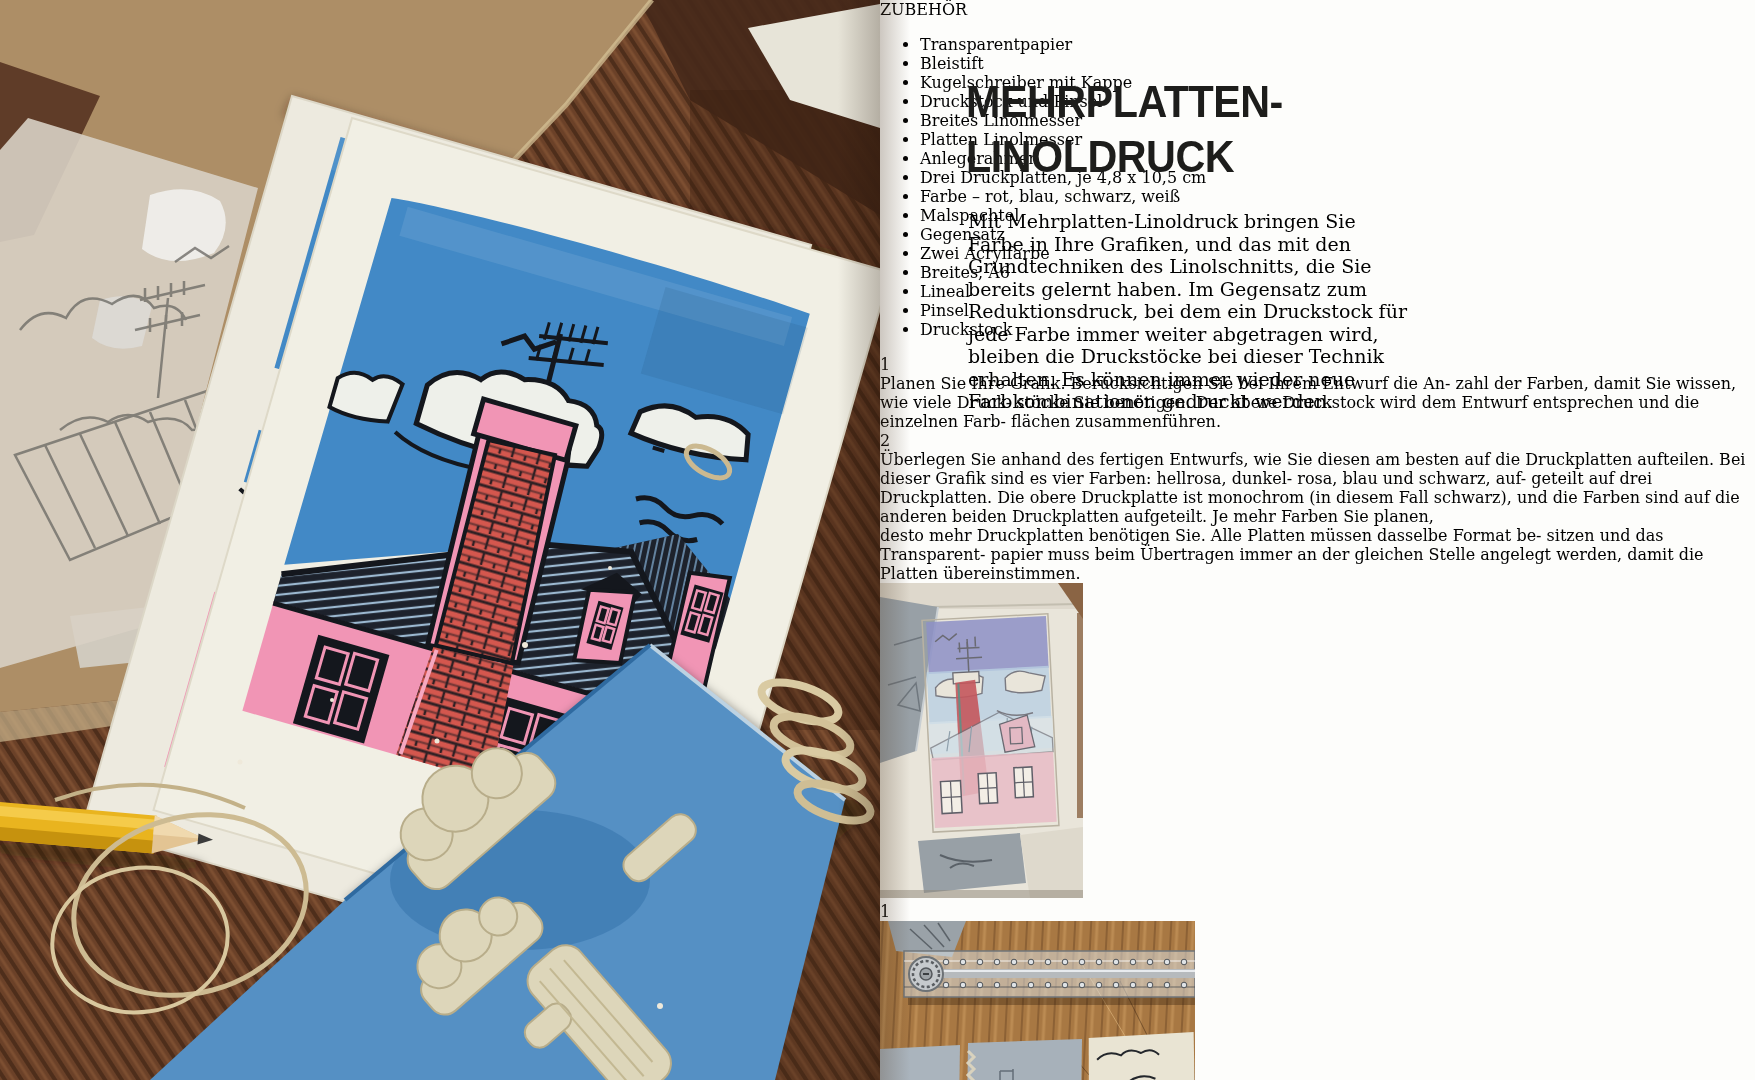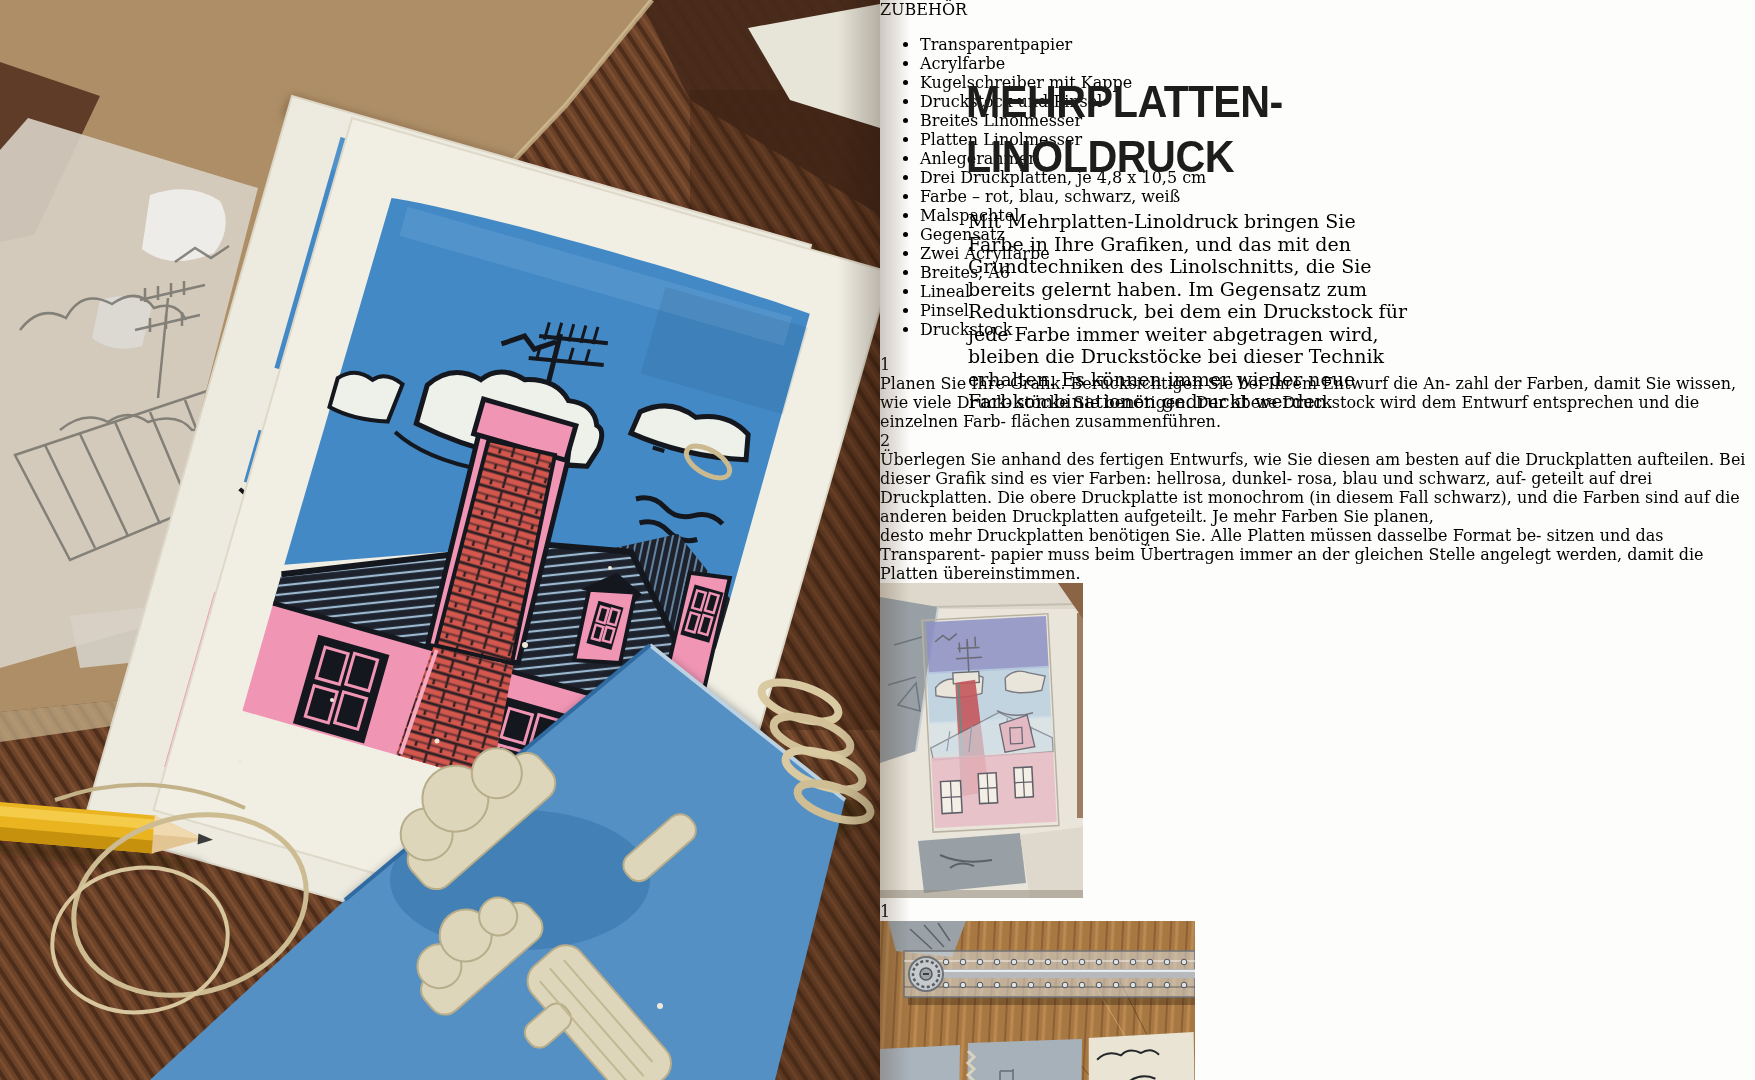--- a/index.html
+++ b/index.html
@@ -300,21 +300,21 @@
 Reduktionsdruck, bei dem ein Druckstock für
 jede Farbe immer weiter abgetragen wird,
 bleiben die Druckstöcke bei dieser Technik
 erhalten. Es können immer wieder neue
 Farbkombinationen gedruckt werden.</div>
 
     <div class="panel">
       <div class="panel-heading">ZUBEHÖR</div>
       <ul>
         <li>Transparentpapier</li>
-        <li>Acrylfarbe</li>
+        <li>Bleistift</li>
         <li>Kugelschreiber
 mit Kappe</li>
         <li>Druckstock und Pinsel</li>
         <li>Breites Linolmesser</li>
         <li>Platten Linolmesser</li>
         <li>Anlegerahmen</li>
         <li>Drei Druckplatten,
 je 4,8 x 10,5 cm</li>
         <li>Farbe – rot, blau,
 schwarz, weiß</li>

